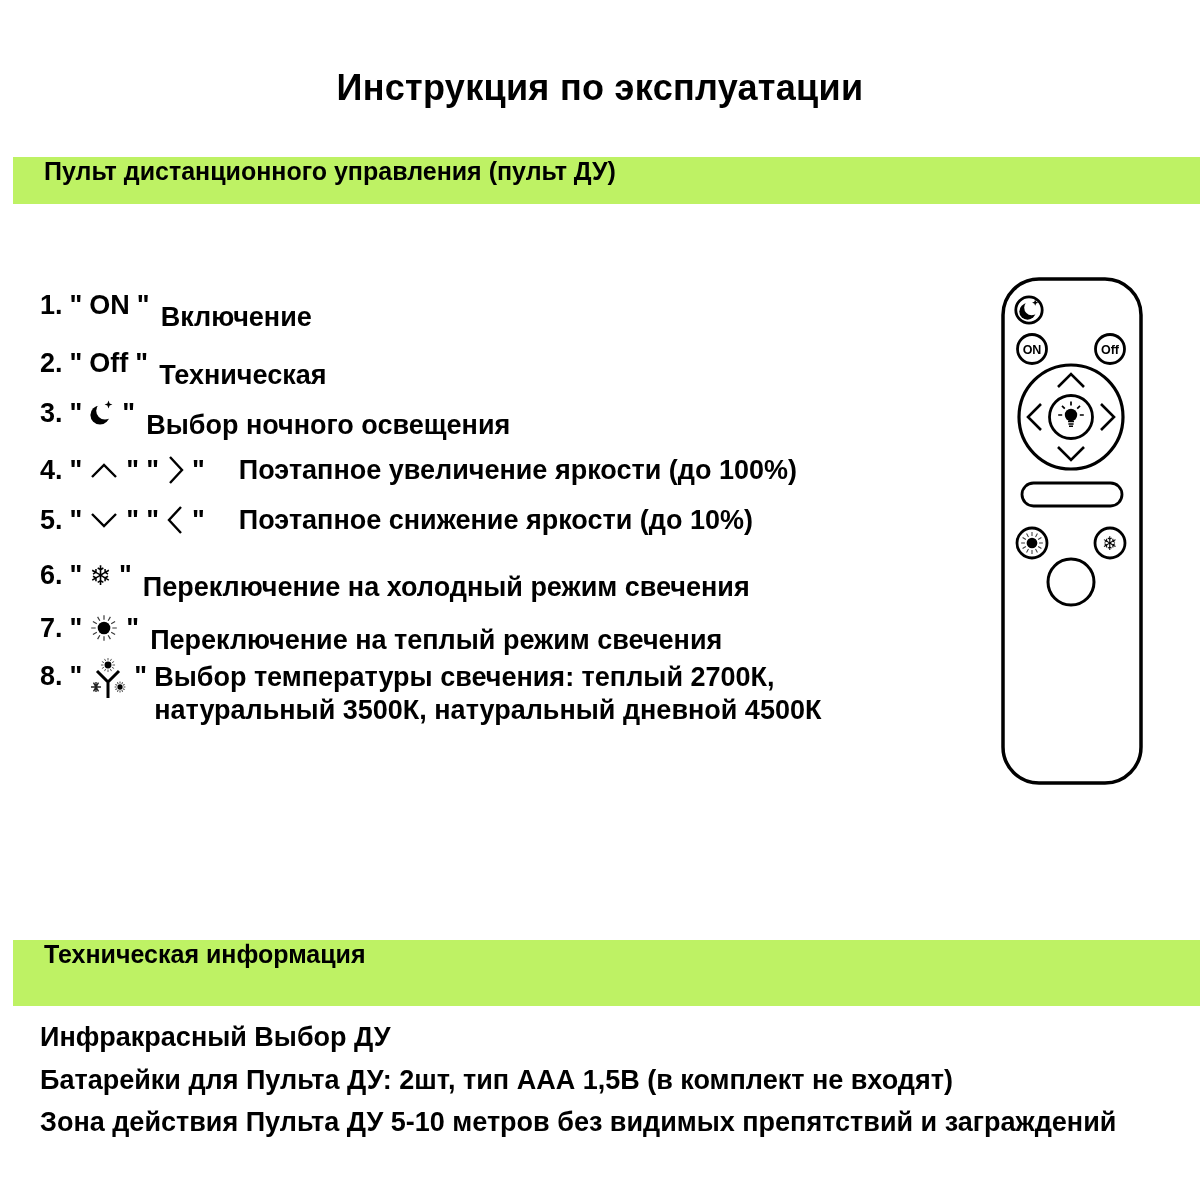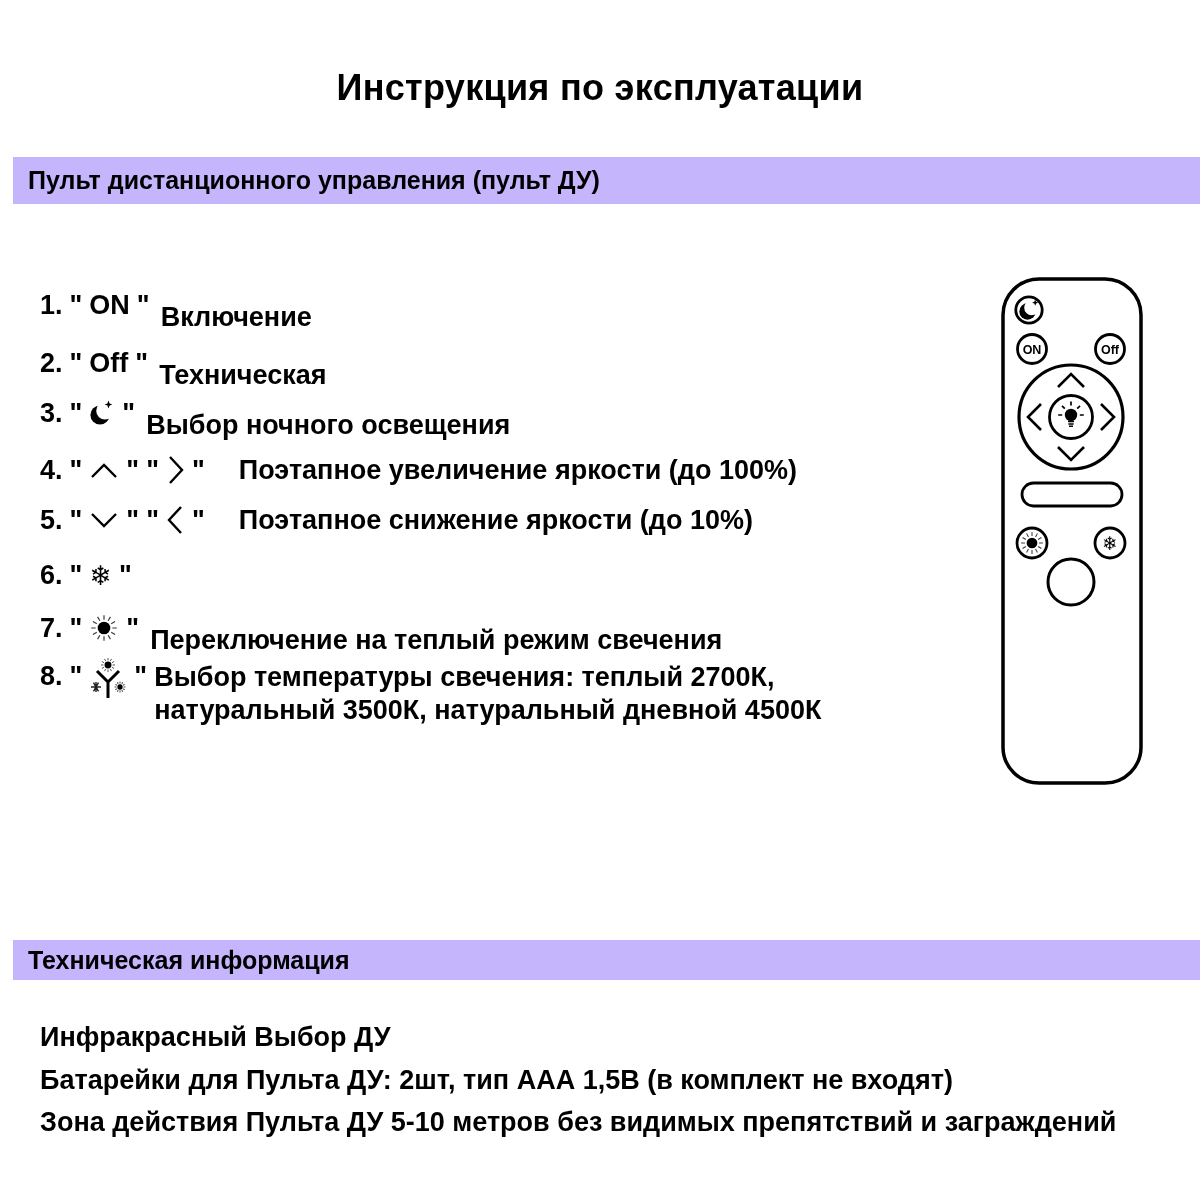--- a/index.html
+++ b/index.html
@@ -6,25 +6,25 @@
   .page{
     position:relative;width:1200px;height:1200px;background:#ffffff;
     font-family:"Liberation Sans",sans-serif;font-weight:bold;color:#000;
     overflow:hidden;
   }
   .page-title{
     position:absolute;top:67px;left:0;width:100%;text-align:center;
     font-size:36px;letter-spacing:0.3px;
   }
   .band{
-    position:absolute;left:13px;right:0;background:#c4b5fd;
-    display:flex;align-items:center;padding-left:15px;font-size:25px;
+    position:absolute;left:13px;right:0;background:#bef264;
+    display:flex;align-items:flex-start;padding-left:31px;font-size:25px;
   }
   .band-remote{top:157px;height:47px;}
-  .band-tech{top:940px;height:40px;}
+  .band-tech{top:940px;height:66px;}
   .row{
     position:absolute;left:40px;height:36px;display:flex;align-items:center;
     gap:7px;font-size:27px;white-space:nowrap;
   }
   .row .label{margin-left:4px;margin-top:24px;}
   .row .label-wide{margin-left:27px;}
   .row svg{display:block;}
   .snow-glyph{font-family:"DejaVu Sans",sans-serif;font-size:27px;line-height:1;}
   .row-two{align-items:flex-start;height:auto;}
   .row-two .icon-wrap{margin-top:-3px;}
@@ -99,20 +99,21 @@
     </svg>
     <span>"</span>
     <span class="label-wide">Поэтапное снижение яркости (до 10%)</span>
   </div>
 
   <div class="row" style="top:557px">
     <span>6.</span>
     <span>"</span>
     <span class="snow-glyph">❄</span>
     <span>"</span>
+    <span class="label">Переключение на холодный режим свечения</span>
   </div>
 
   <div class="row" style="top:610px">
     <span>7.</span>
     <span>"</span>
     <svg width="30" height="30" viewBox="0 0 30 30">
       <g transform="translate(15,15)">
         <circle r="6.3" fill="#000"></circle>
         <path d="M8.3 0L12.8 0M7.19 4.15L11.08 6.4M4.15 7.19L6.4 11.08M0 8.3L0 12.8M-4.15 7.19L-6.4 11.08M-7.19 4.15L-11.08 6.4M-8.3 0L-12.8 0M-7.19 -4.15L-11.08 -6.4M-4.15 -7.19L-6.4 -11.08M0 -8.3L0 -12.8M4.15 -7.19L6.4 -11.08M7.19 -4.15L11.08 -6.4" stroke="#3a3a3a" stroke-width="1.2"></path>
       </g>

